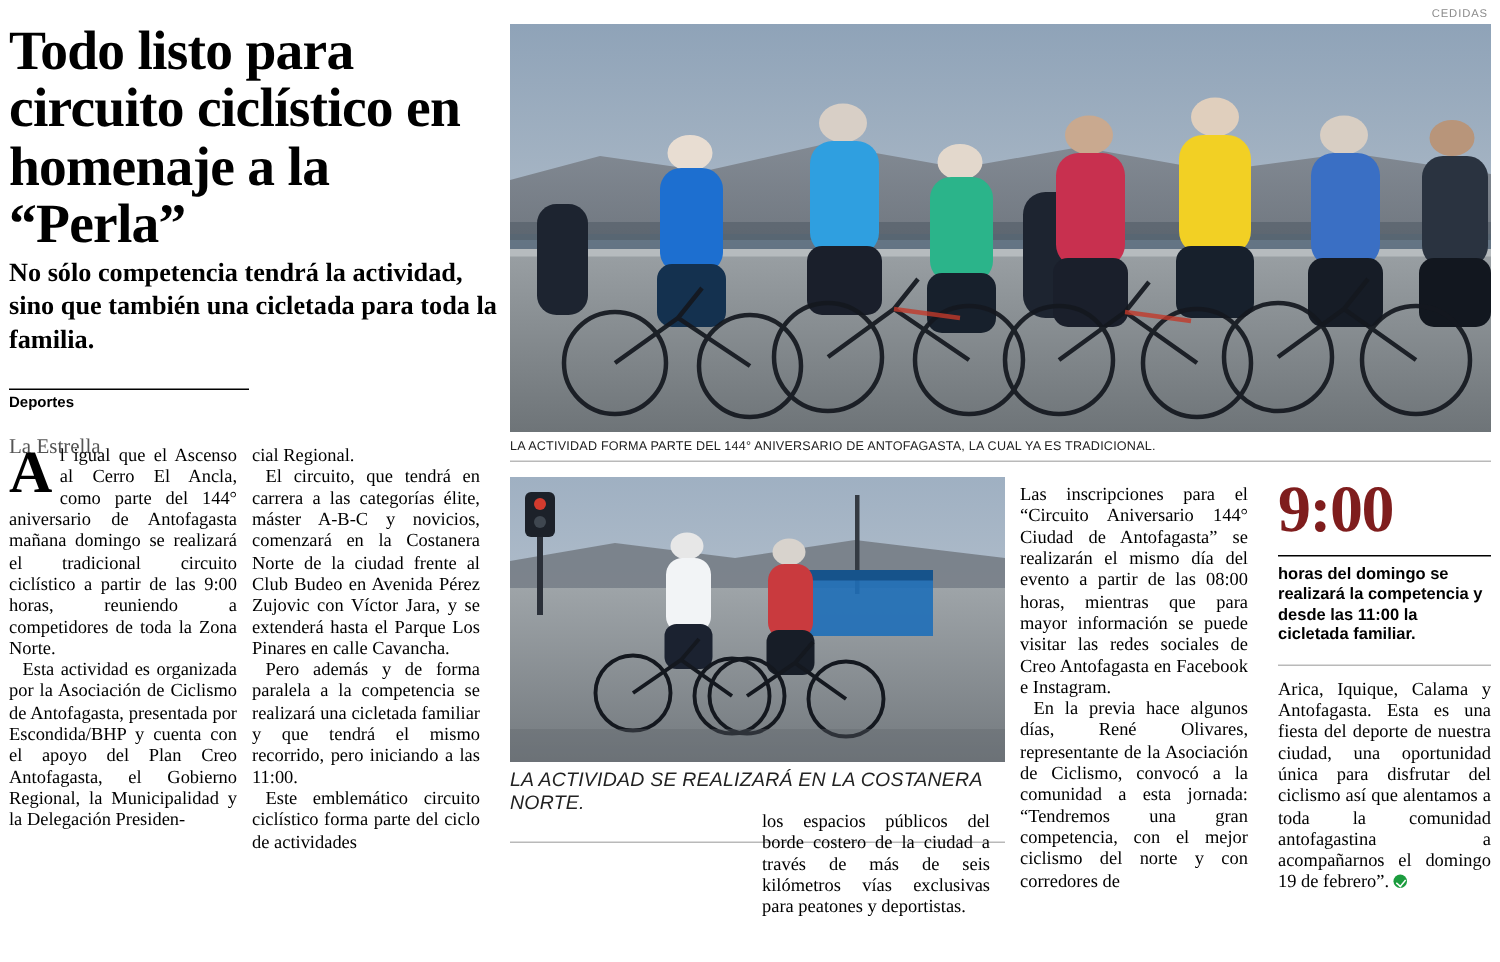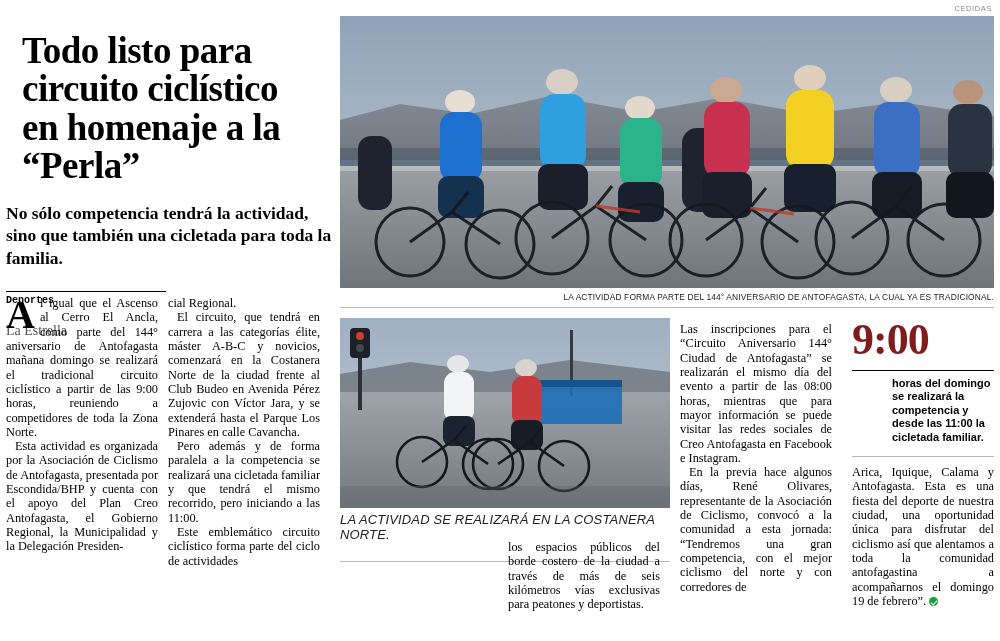--- a/index.html
+++ b/index.html
@@ -32,37 +32,37 @@
     left: 6px; top: 16px;
     width: 326px;
   }
   .headline {
     font-family: "Liberation Serif", serif;
     font-weight: bold;
     font-size: 37px;
     line-height: 1.04;
     color: #000;
     letter-spacing: -0.5px;
-    margin: 16px;
+    margin: 0;
   }
   .subhead {
     font-family: "Liberation Serif", serif;
     font-weight: bold;
     font-size: 17.5px;
     line-height: 1.28;
     color: #000;
   }
   .section-rule {
     margin-top: 22px;
     border-top: 1.5px solid #000;
     width: 160px;
   }
   .section-name {
     margin-top: 3px;
-    font-family: Liberation Mono, monospace;
+    font-family: Liberation Sans, sans-serif;
     font-weight: bold;
     font-size: 10px;
     color: #000;
   }
   .section-sub {
     font-family: Liberation Serif, serif;
     font-size: 14px;
     color: #555;
     margin-top: 17px;
   }
@@ -78,21 +78,20 @@
   .hero-caption {
     position: absolute;
     left: 340px; top: 292px;
     width: 654px;
     font-family: "Liberation Sans", sans-serif;
     font-size: 8.4px;
     letter-spacing: 0.15px;
     color: #222;
     border-bottom: 0.8px solid #b9b9b9;
     padding-bottom: 5px;
-    text-align: right;
   }
 
   
   .photo2 {
     position: absolute;
     left: 340px; top: 318px;
     width: 330px; height: 190px;
     overflow: hidden;
     background: #6a7a8c;
   }
@@ -156,21 +155,20 @@
     margin-top: 8px;
     border-top: 1.2px solid #000;
   }
   .sidebar-text {
     margin-top: 6px;
     font-family: "Liberation Sans", sans-serif;
     font-weight: bold;
     font-size: 11px;
     line-height: 1.22;
     color: #000;
-    margin-left: 40px;
   }
   .sidebar-rule2 {
     margin-top: 12px;
     border-top: 0.8px solid #b9b9b9;
   }
   .sidebar-body {
     margin-top: 8px;
     font-family: "Liberation Serif", serif;
     font-size: 12.3px;
     line-height: 1.165;

